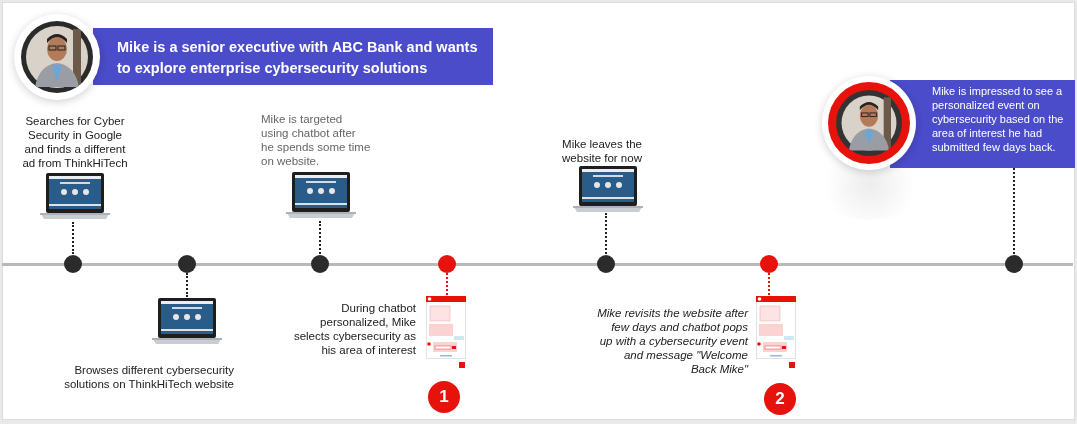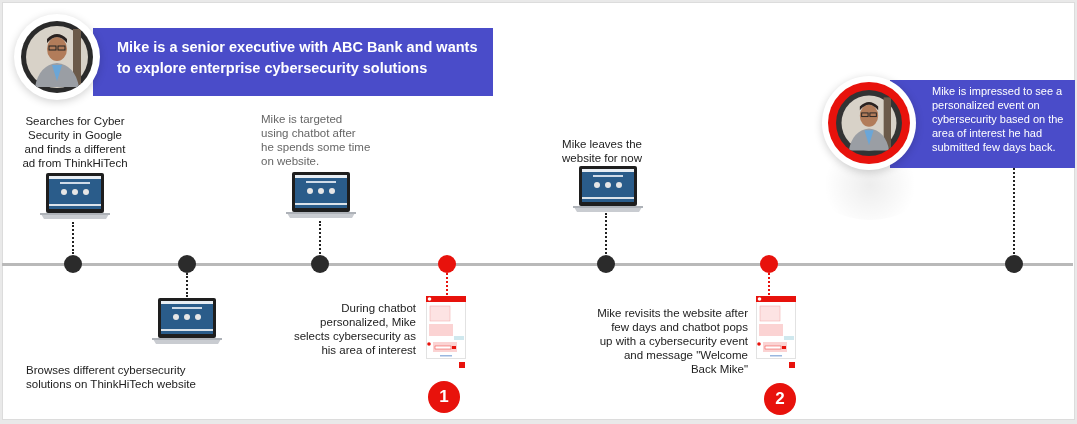--- a/index.html
+++ b/index.html
@@ -6,21 +6,21 @@
   body{width:1077px;height:424px;background:#e9e9e9;position:relative;overflow:hidden;font-family:"Liberation Sans",sans-serif;}
   .frame{position:absolute;left:2px;top:2px;width:1073px;height:418px;background:#fff;border:1px solid #dcdcdc;box-sizing:border-box;}
   .timeline{position:absolute;left:2px;top:263px;width:1071px;height:3px;background:#b9b9b9;}
   .dot{position:absolute;width:18px;height:18px;border-radius:50%;background:#2b2b2b;margin-left:-9px;margin-top:-9px;}
   .dot.red{background:#e8120c;}
   .vdots{position:absolute;width:0;border-left:2px dotted #222;margin-left:-1px;}
   .vdots.red{border-left-color:#e8120c;}
   .caption{position:absolute;font-size:11.5px;line-height:14px;color:#222;}
   .caption.gray{color:#666;}
   .banner{position:absolute;background:#4a4cc9;color:#fff;}
-  .banner1{left:93px;top:28px;width:400px;height:68px;font-weight:bold;font-size:14.5px;line-height:21px;padding:9px 14px 0 24px;box-sizing:border-box;}
+  .banner1{left:93px;top:28px;width:400px;height:57px;font-weight:bold;font-size:14.5px;line-height:21px;padding:9px 14px 0 24px;box-sizing:border-box;}
   .banner2{left:890px;top:80px;width:185px;height:88px;font-size:11px;line-height:14px;padding:4px 8px 16px 42px;box-sizing:border-box;}
   .avatar-ring{position:absolute;border-radius:50%;background:#fff;box-shadow:0 2px 8px rgba(0,0,0,0.18);}
   .avatar-inner{position:absolute;border-radius:50%;overflow:hidden;}
   .laptop{position:absolute;width:70px;height:50px;}
   .chat{position:absolute;width:40px;height:80px;}
   .badge{position:absolute;width:32px;height:32px;border-radius:50%;background:#e8120c;color:#fff;font-size:17px;font-weight:bold;text-align:center;line-height:32px;}
   .soft-shadow{position:absolute;border-radius:50%;background:radial-gradient(circle, rgba(0,0,0,0.07) 0%, rgba(0,0,0,0) 70%);}
 </style>
 </head>
 <body>
@@ -87,21 +87,21 @@
   <rect x="9" y="4" width="52" height="33" fill="#2a5c8a"></rect>
   <rect x="9" y="4" width="52" height="3" fill="#e8eef4"></rect>
   <rect x="20" y="10" width="30" height="2" fill="#cfdbe8"></rect>
   <circle cx="24" cy="20" r="3" fill="#e6e6e6"></circle>
       <circle cx="35" cy="20" r="3" fill="#e6e6e6"></circle>
       <circle cx="46" cy="20" r="3" fill="#e6e6e6"></circle>
   <rect x="9" y="32" width="52" height="2" fill="#dbe3ea"></rect>
   <path d="M1 42 L69 42 L66 47 L4 47 Z" fill="#c9ccd1"></path>
   <rect x="0" y="41" width="70" height="2" fill="#aeb2b8"></rect>
 </svg></div>
-<div class="caption" style="left:26px;top:363px;width:208px;text-align:left;">Browses different cybersecurity solutions on ThinkHiTech website</div>
+<div class="caption" style="left:26px;top:363px;width:208px;text-align:right;">Browses different cybersecurity solutions on ThinkHiTech website</div>
 
 <div class="caption gray" style="left:261px;top:112px;width:110px;">Mike is targeted using chatbot after he spends some time on website.</div>
 <div class="laptop" style="left:286px;top:171px;"><svg width="70" height="50" viewBox="0 0 70 50">
   <rect x="6" y="1" width="58" height="40" rx="2" fill="#1e1e1e"></rect>
   <rect x="9" y="4" width="52" height="33" fill="#2a5c8a"></rect>
   <rect x="9" y="4" width="52" height="3" fill="#e8eef4"></rect>
   <rect x="20" y="10" width="30" height="2" fill="#cfdbe8"></rect>
   <circle cx="24" cy="20" r="3" fill="#e6e6e6"></circle>
       <circle cx="35" cy="20" r="3" fill="#e6e6e6"></circle>
       <circle cx="46" cy="20" r="3" fill="#e6e6e6"></circle>
@@ -156,17 +156,17 @@
   <rect x="4" y="10" width="20" height="15" fill="#fde3e3" stroke="#f0a4a4" stroke-width="0.5"></rect>
   <rect x="3" y="28" width="24" height="12" fill="#fbd3d3"></rect>
   <rect x="28" y="40" width="10" height="4" fill="#cfe8ee"></rect>
   <circle cx="3" cy="48" r="1.8" fill="#e8120c"></circle>
   <rect x="7" y="46" width="24" height="10" fill="#fbd3d3"></rect>
   <rect x="9" y="50" width="16" height="3" fill="#fff" stroke="#e8120c" stroke-width="0.4"></rect>
   <rect x="26" y="50" width="4" height="3" fill="#e8120c"></rect>
   <rect x="14" y="59" width="12" height="1.5" fill="#9ab7e0"></rect>
   <rect x="33" y="66" width="6" height="6" fill="#e8120c"></rect>
 </svg></div>
-<div class="caption" style="left:596px;top:306px;width:152px;text-align:right;">Mike revisits the website after few days and chatbot pops up with a cybersecurity event and message "Welcome Back Mike"</div>
+<div class="caption" style="left:596px;top:306px;width:152px;text-align:right;font-style:italic;">Mike revisits the website after few days and chatbot pops up with a cybersecurity event and message "Welcome Back Mike"</div>
 <div class="badge" style="left:764px;top:383px;">2</div>
 
 <div class="vdots" style="left:1014px;top:168px;height:86px;"></div>
 <div class="dot" style="left:1014px;top:264px;"></div>
 
 </body></html>

